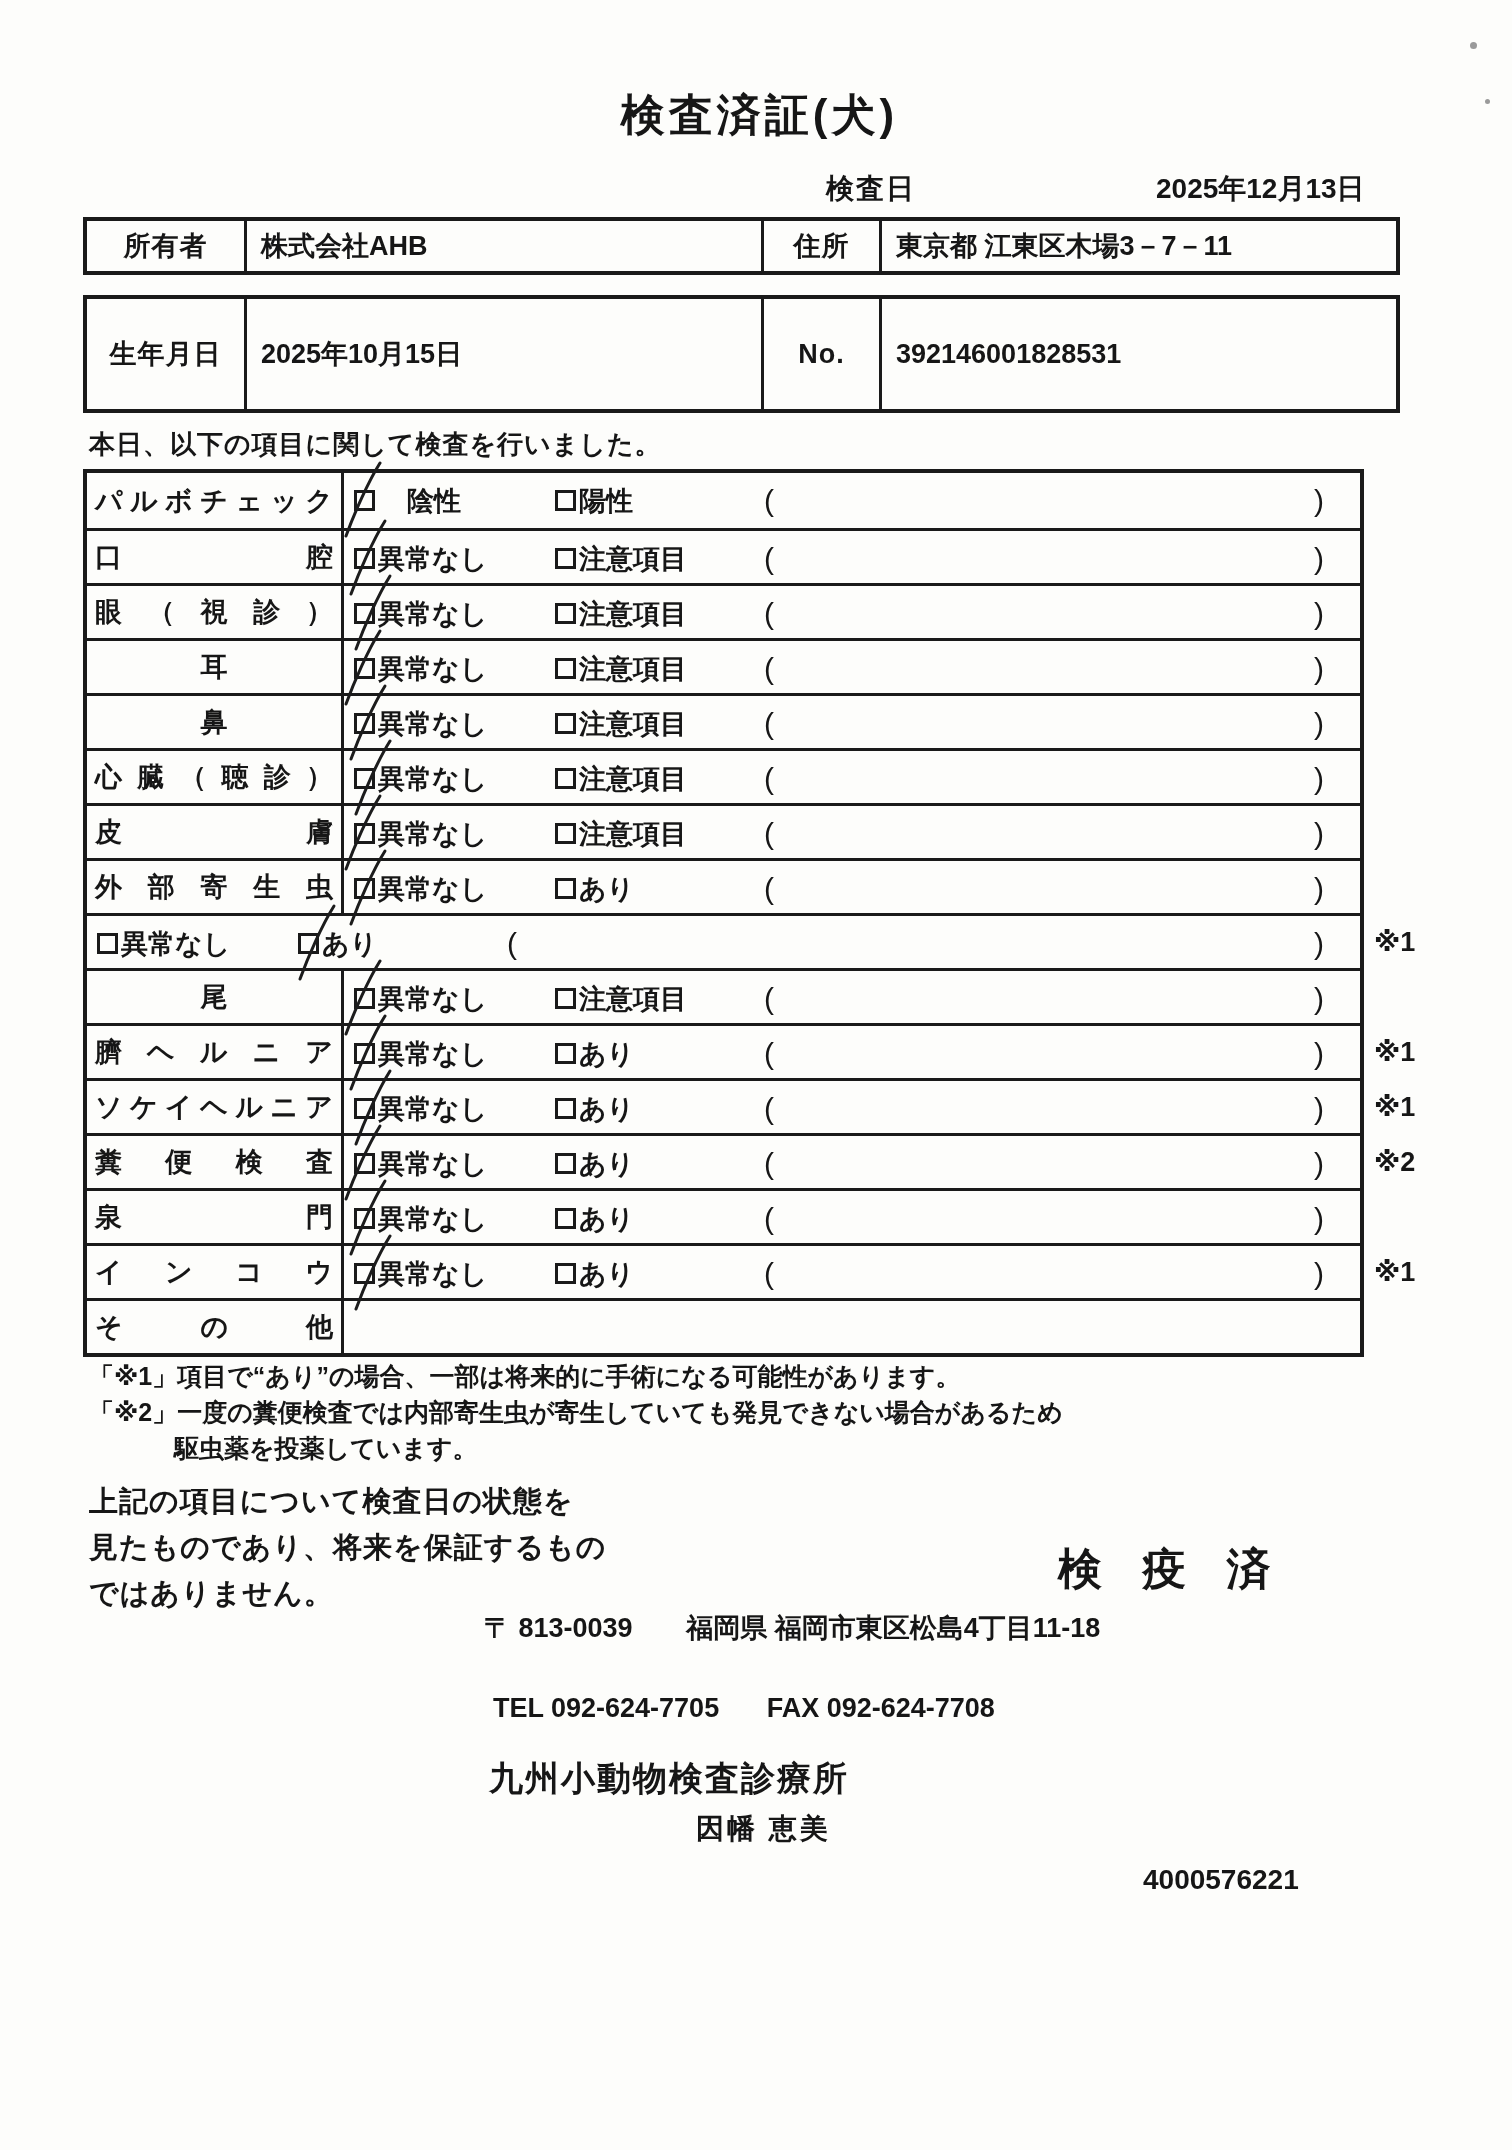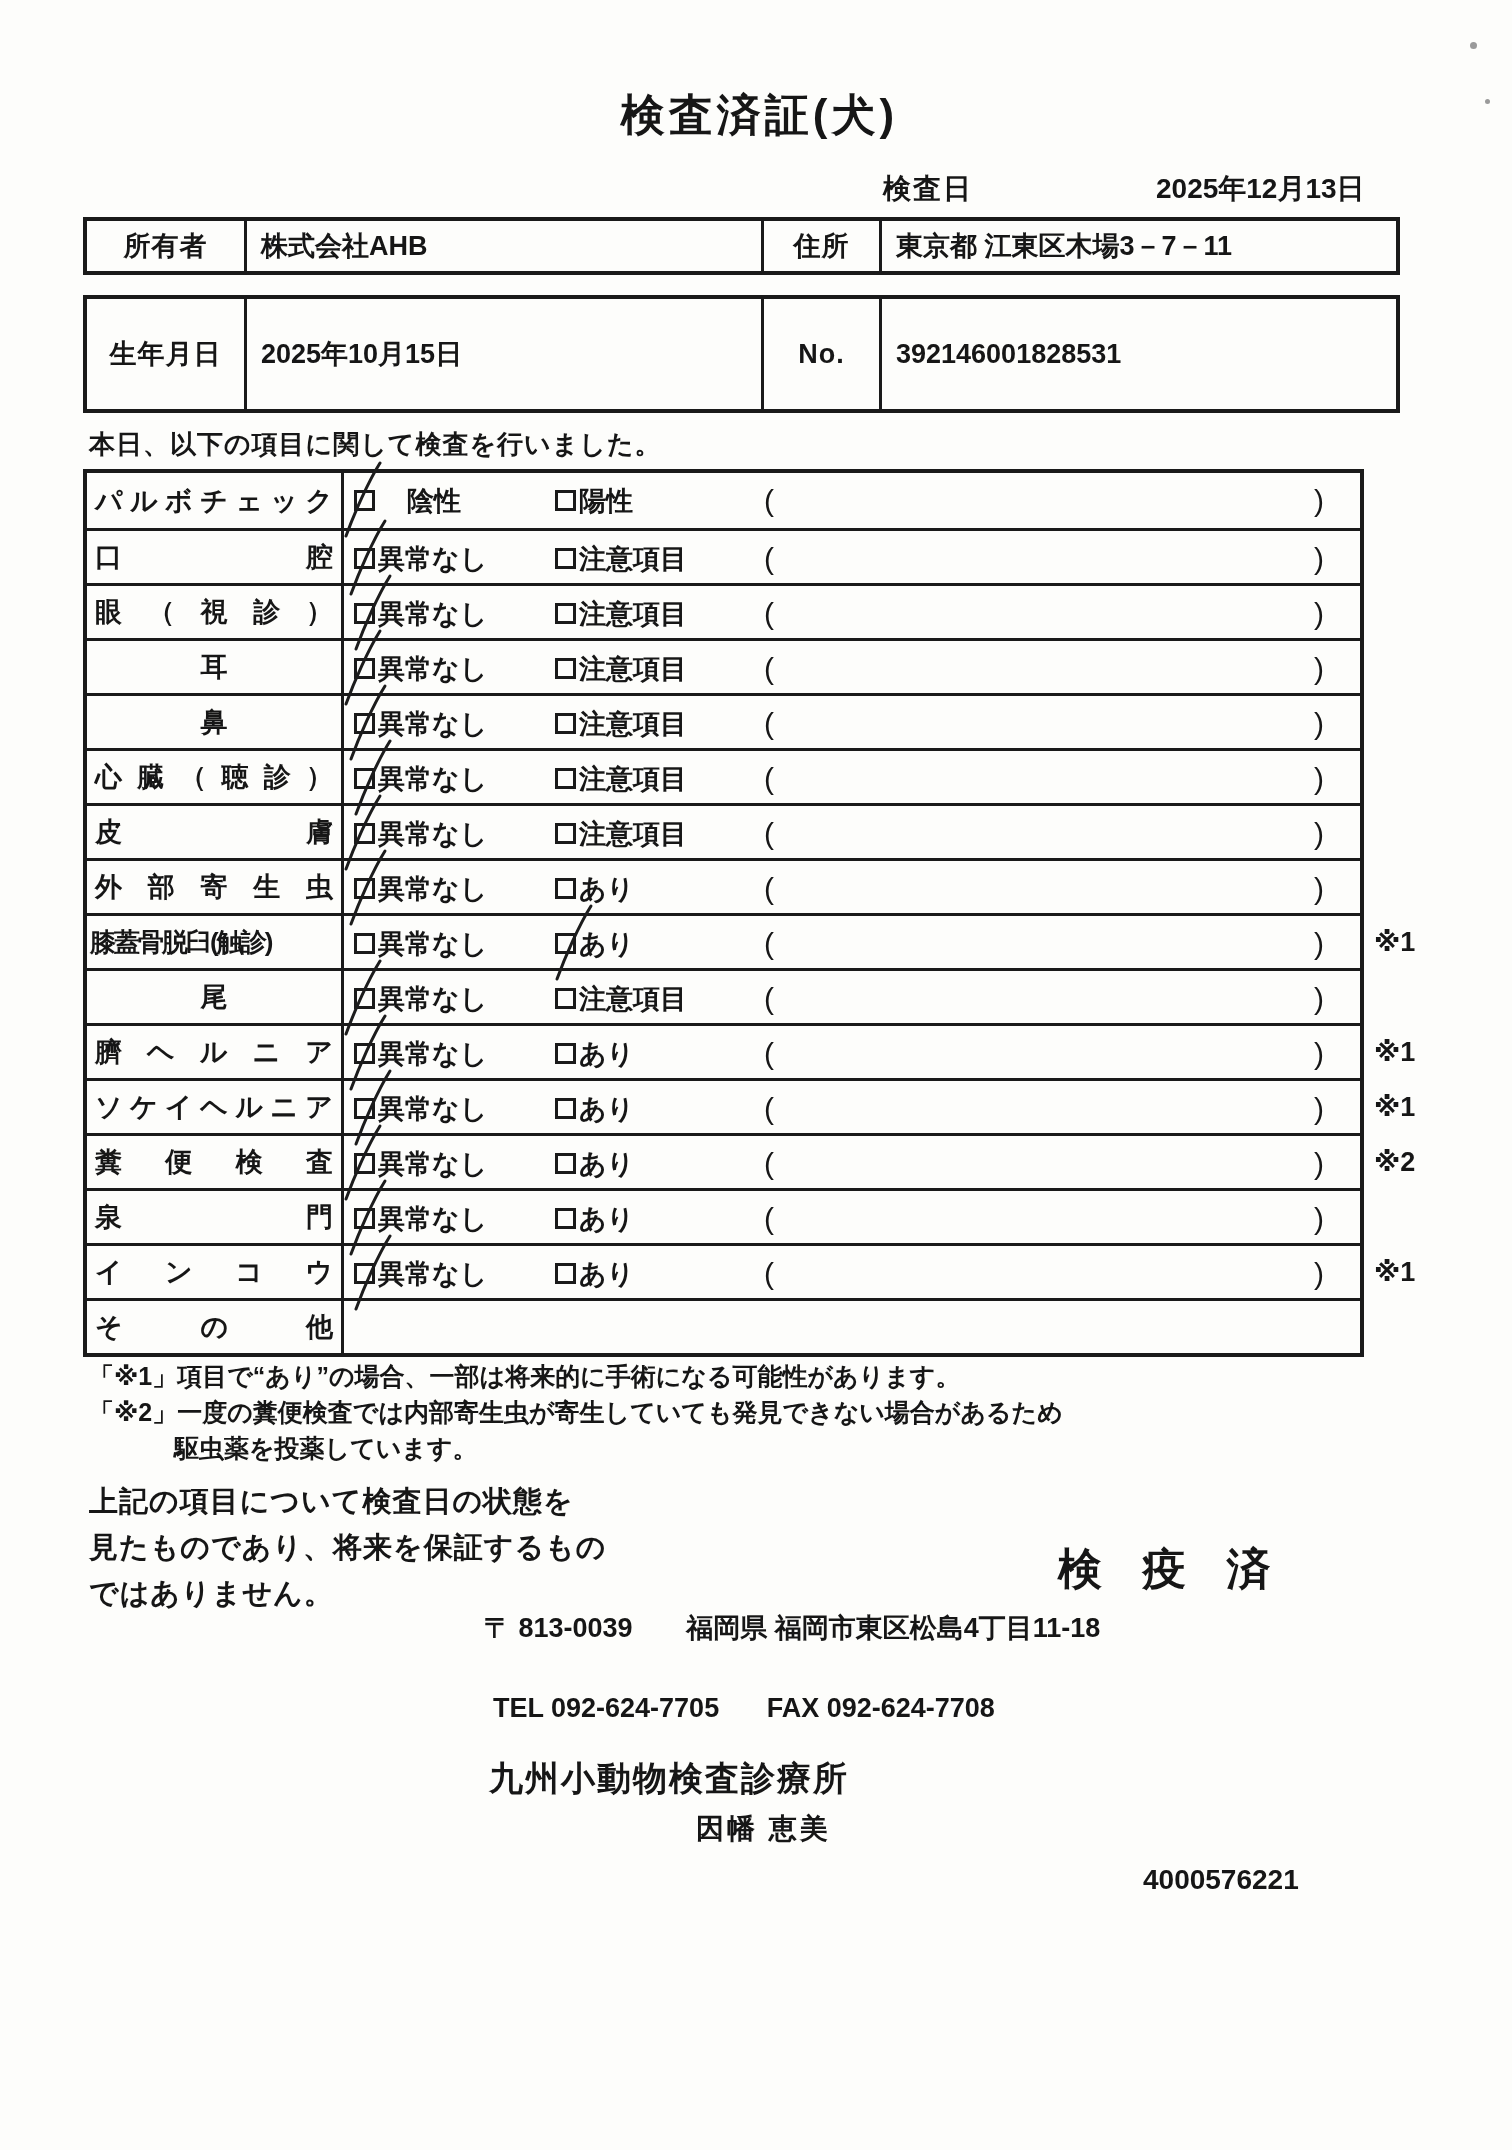--- a/index.html
+++ b/index.html
@@ -6,21 +6,21 @@
   .page{
     position:relative; width:1512px; height:2150px; margin:0 auto;
     background:#fdfdfb; color:#161616; overflow:hidden;
     font-family:"Liberation Sans","DejaVu Sans",sans-serif;
     font-weight:bold;
     padding-left:35px;
   }
   .abs{position:absolute;}
   
   .title{left:0;right:0;top:86px;text-align:center;font-size:44px;letter-spacing:4px;transform:translateX(-14px);}
-  .dateLabel{left:883px;top:170px;font-size:28px;letter-spacing:2px;}
+  .dateLabel{left:826px;top:170px;font-size:28px;letter-spacing:2px;}
   .dateValue{left:1156px;top:170px;font-size:28px;}
   
   .itable{border:4px solid #1a1a1a;display:flex;flex-direction:column;box-sizing:border-box;}
   .irow{display:flex;flex:1;}
   .irow + .irow{border-top:5px solid #d946ef;}
   .icell{box-sizing:border-box;display:flex;align-items:center;font-size:27px;overflow:hidden;white-space:nowrap;}
   .icell + .icell{border-left:3px solid #1a1a1a;}
   .lab{justify-content:center;letter-spacing:1px;}
   .val{padding-left:14px;}
   .owner-table{left:83px;top:217px;width:1317px;height:58px;}
@@ -268,21 +268,20 @@
             <span>あり</span>
           </span>
           <span class="paren open">(</span>
           <span class="paren close">)</span>
           <svg class="slash" width="46" height="82" viewBox="0 0 46 82" style="left: 0px; top: -15px;">
             <path d="M7 78 C 15 56, 29 24, 41 5" stroke="#1c1c1c" stroke-width="3" fill="none" stroke-linecap="round"></path>
           </svg>
         </div>
       </div>
       <div class="trow">
-        <div class="tlabel tight">膝蓋骨脱臼(触診)</div>
         <div class="tcontent">
           <span class="opt" style="left: 10px;">
             <span class="cb"></span>
             <span>異常なし</span>
           </span>
           <span class="opt" style="left: 211px;">
             <span class="cb"></span>
             <span>あり</span>
           </span>
           <span class="paren open">(</span>

